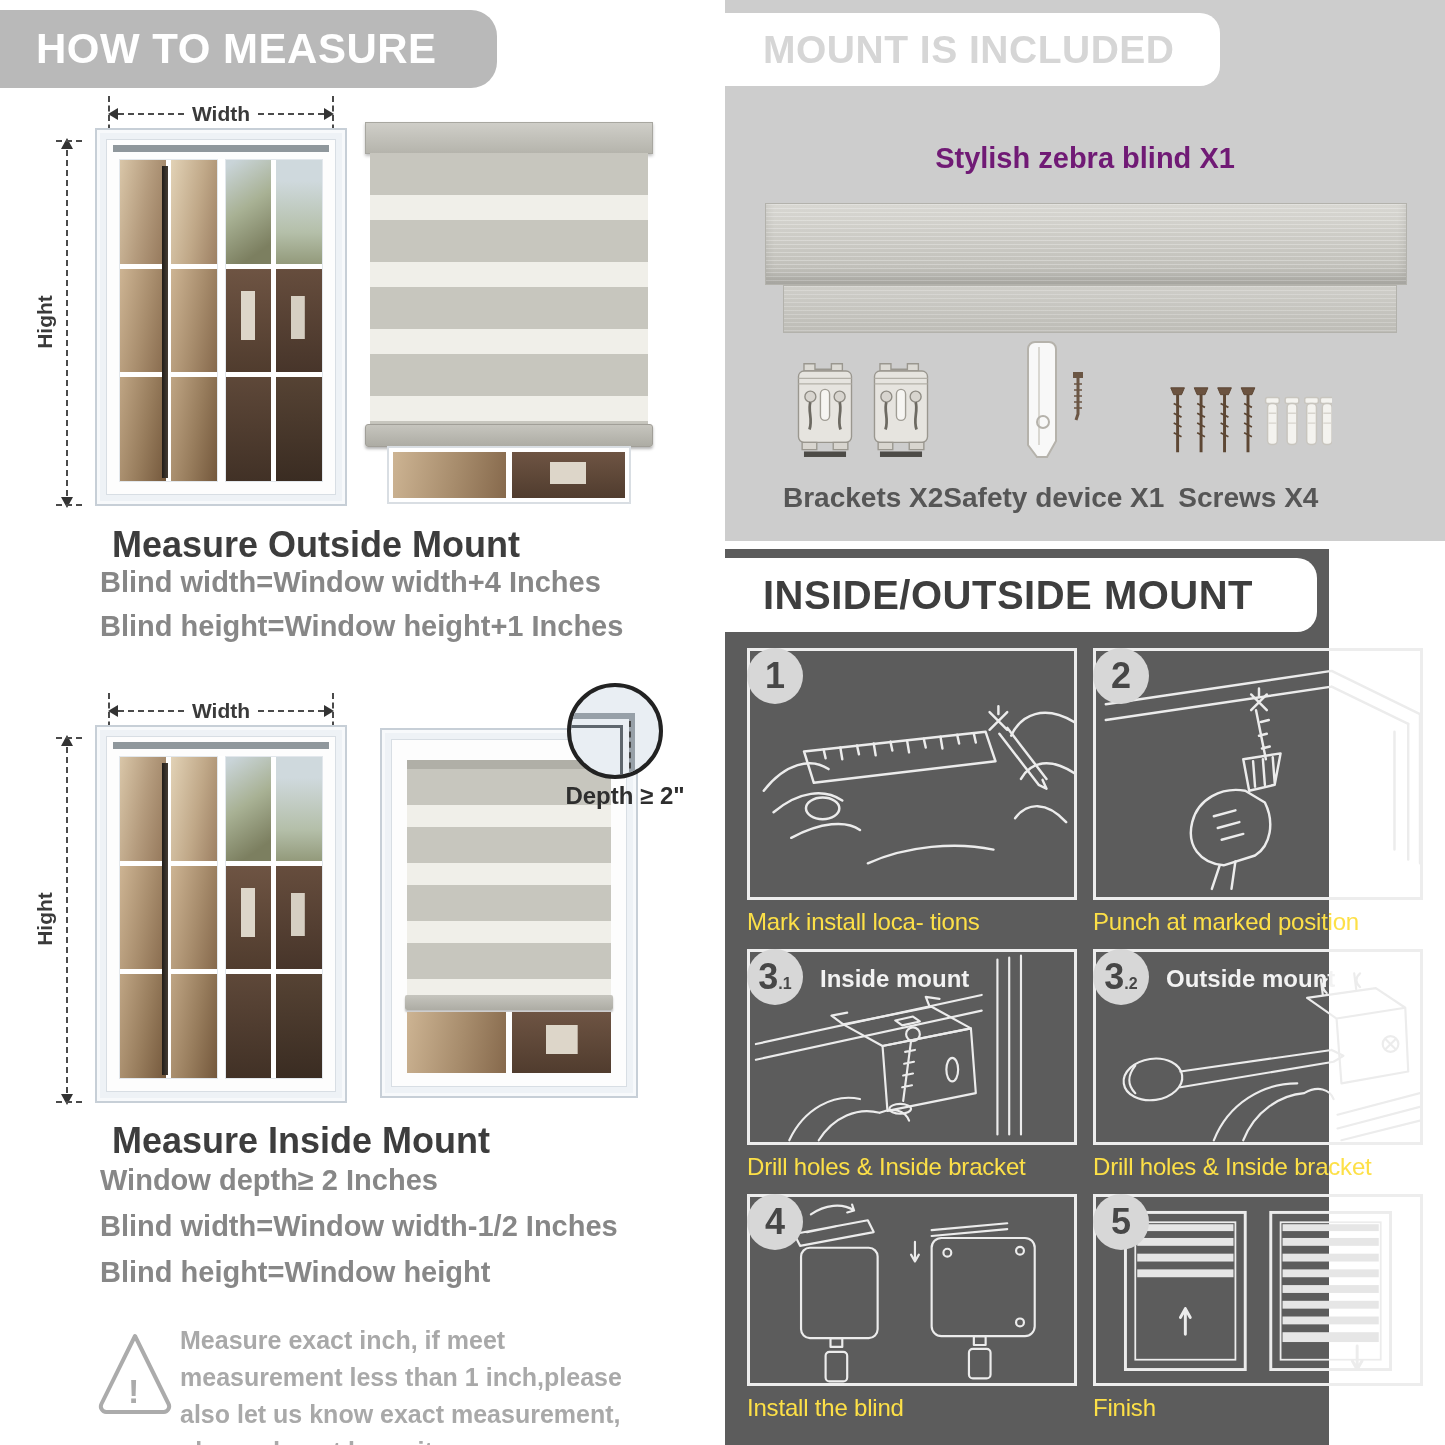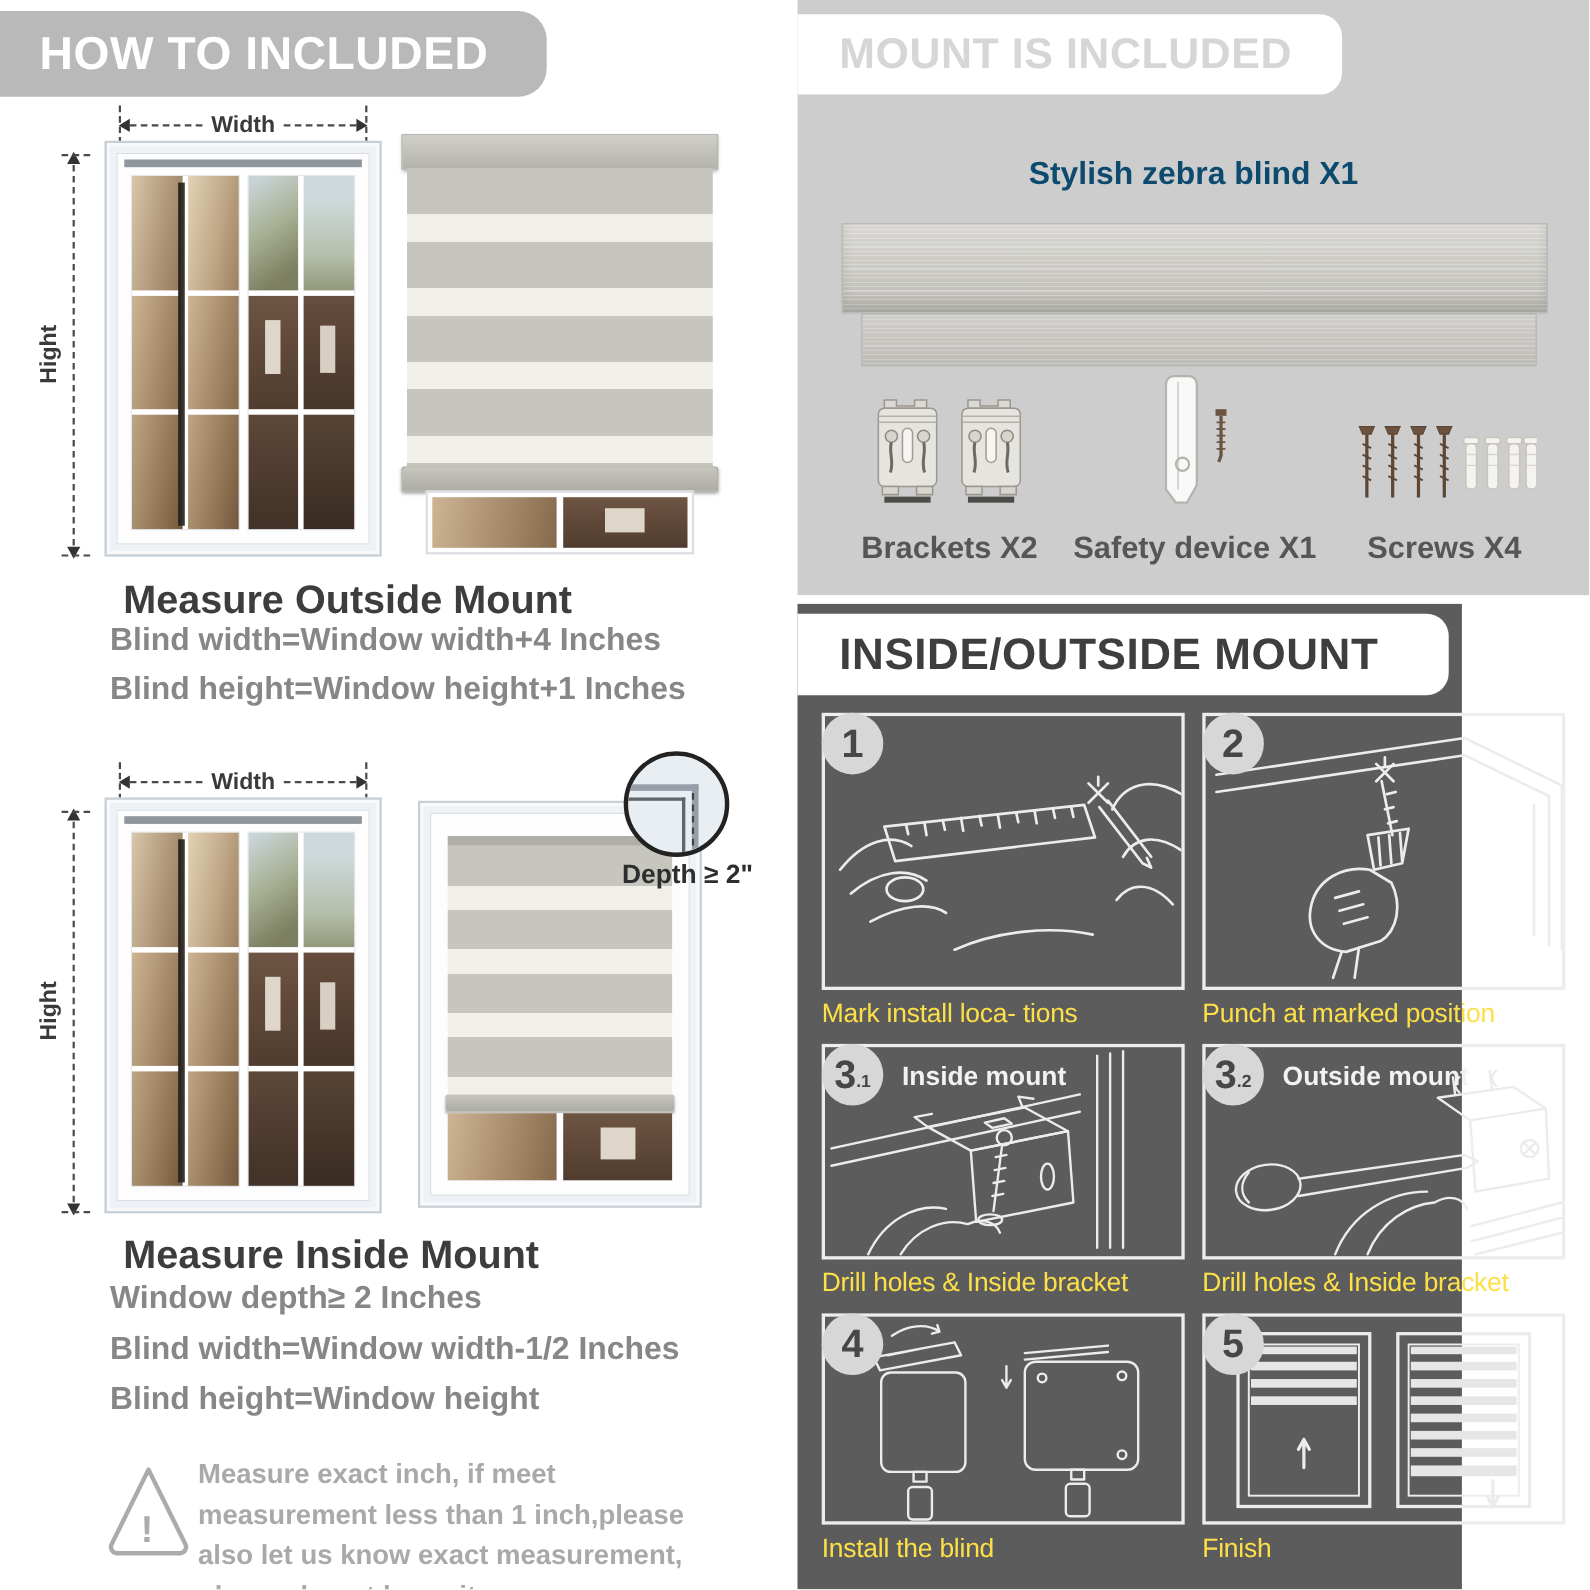--- a/index.html
+++ b/index.html
@@ -84,29 +84,29 @@
 
   .warn-text{position:absolute;margin:0;color:#a9a9a9;font-size:25px;font-weight:bold;line-height:37px;}
   .warn-mark{position:absolute;color:#ababab;font-size:34px;font-weight:bold;}
 
   
   .panel-light{position:absolute;left:725px;top:0;width:720px;height:541px;background:#cdcdcd;}
   .bar-white-light{position:absolute;left:0;top:13px;width:495px;height:73px;background:#ffffff;
             border-radius:0 20px 20px 0;color:#d6d6d6;font-size:39px;font-weight:bold;
             line-height:73px;padding-left:38px;box-sizing:border-box;letter-spacing:.5px;}
   .product-title{position:absolute;left:0;width:100%;top:142px;text-align:center;margin:0;
-            color:#0c4a6e;font-size:29px;font-weight:bold;}
+            color:#701a75;font-size:29px;font-weight:bold;}
   .rail-top{position:absolute;left:40px;top:203px;width:640px;height:80px;border:1px solid #b3b2ac;
             background:repeating-linear-gradient(180deg,rgba(255,255,255,.28) 0 1px,rgba(0,0,0,0) 1px 4px),
                        linear-gradient(180deg,#d8d7d2,#c6c5bf 65%,#b9b8b2);
             box-shadow:inset 0 -8px 10px rgba(0,0,0,.10);}
   .rail-bottom{position:absolute;left:58px;top:285px;width:612px;height:46px;border:1px solid #b3b2ac;
             background:repeating-linear-gradient(180deg,rgba(255,255,255,.22) 0 1px,rgba(0,0,0,0) 1px 4px),
                        linear-gradient(180deg,#cfcec9,#bdbcb6);}
-  .items{position:absolute;left:58px;right:48px;top:338px;display:flex;justify-content:space-between;
+  .items{position:absolute;left:58px;right:48px;top:338px;display:flex;
          align-items:flex-end;}
   .item{display:flex;flex-direction:column;align-items:center;}
   .item-icons{display:flex;align-items:flex-end;gap:12px;}
   .item-label{margin-top:14px;color:#565656;font-size:28px;font-weight:bold;white-space:nowrap;}
 
   .panel-dark{position:absolute;left:725px;top:549px;width:604px;height:896px;background:#5c5c5c;}
   .bar-white-dark{position:absolute;left:0;top:9px;width:592px;height:74px;background:#ffffff;
             border-radius:0 20px 20px 0;color:#3e3e3e;font-size:40px;font-weight:bold;
             line-height:74px;padding-left:38px;box-sizing:border-box;letter-spacing:.5px;}
   .steps{position:absolute;left:22px;top:99px;width:676px;display:grid;
@@ -124,21 +124,21 @@
   .caption{margin-top:8px;color:#fde047;font-size:24px;font-weight:normal;letter-spacing:-.2px;}
 
   svg{display:block;}
 </style>
 </head>
 <body>
 
 <div class="page">
 
   <div class="bar-gray">
-    <span>HOW TO INCLUDED</span>
+    <span>HOW TO MEASURE</span>
   </div>
 
   <div class="harrow" style="left:108px;top:104px;width:226px;">
     <span class="endtick l"></span>
     <span class="ah ah-l"></span>
     <span class="seg"></span>
     <span class="wlabel">Width</span>
     <span class="seg"></span>
     <span class="ah ah-r"></span>
     <span class="endtick r"></span>

